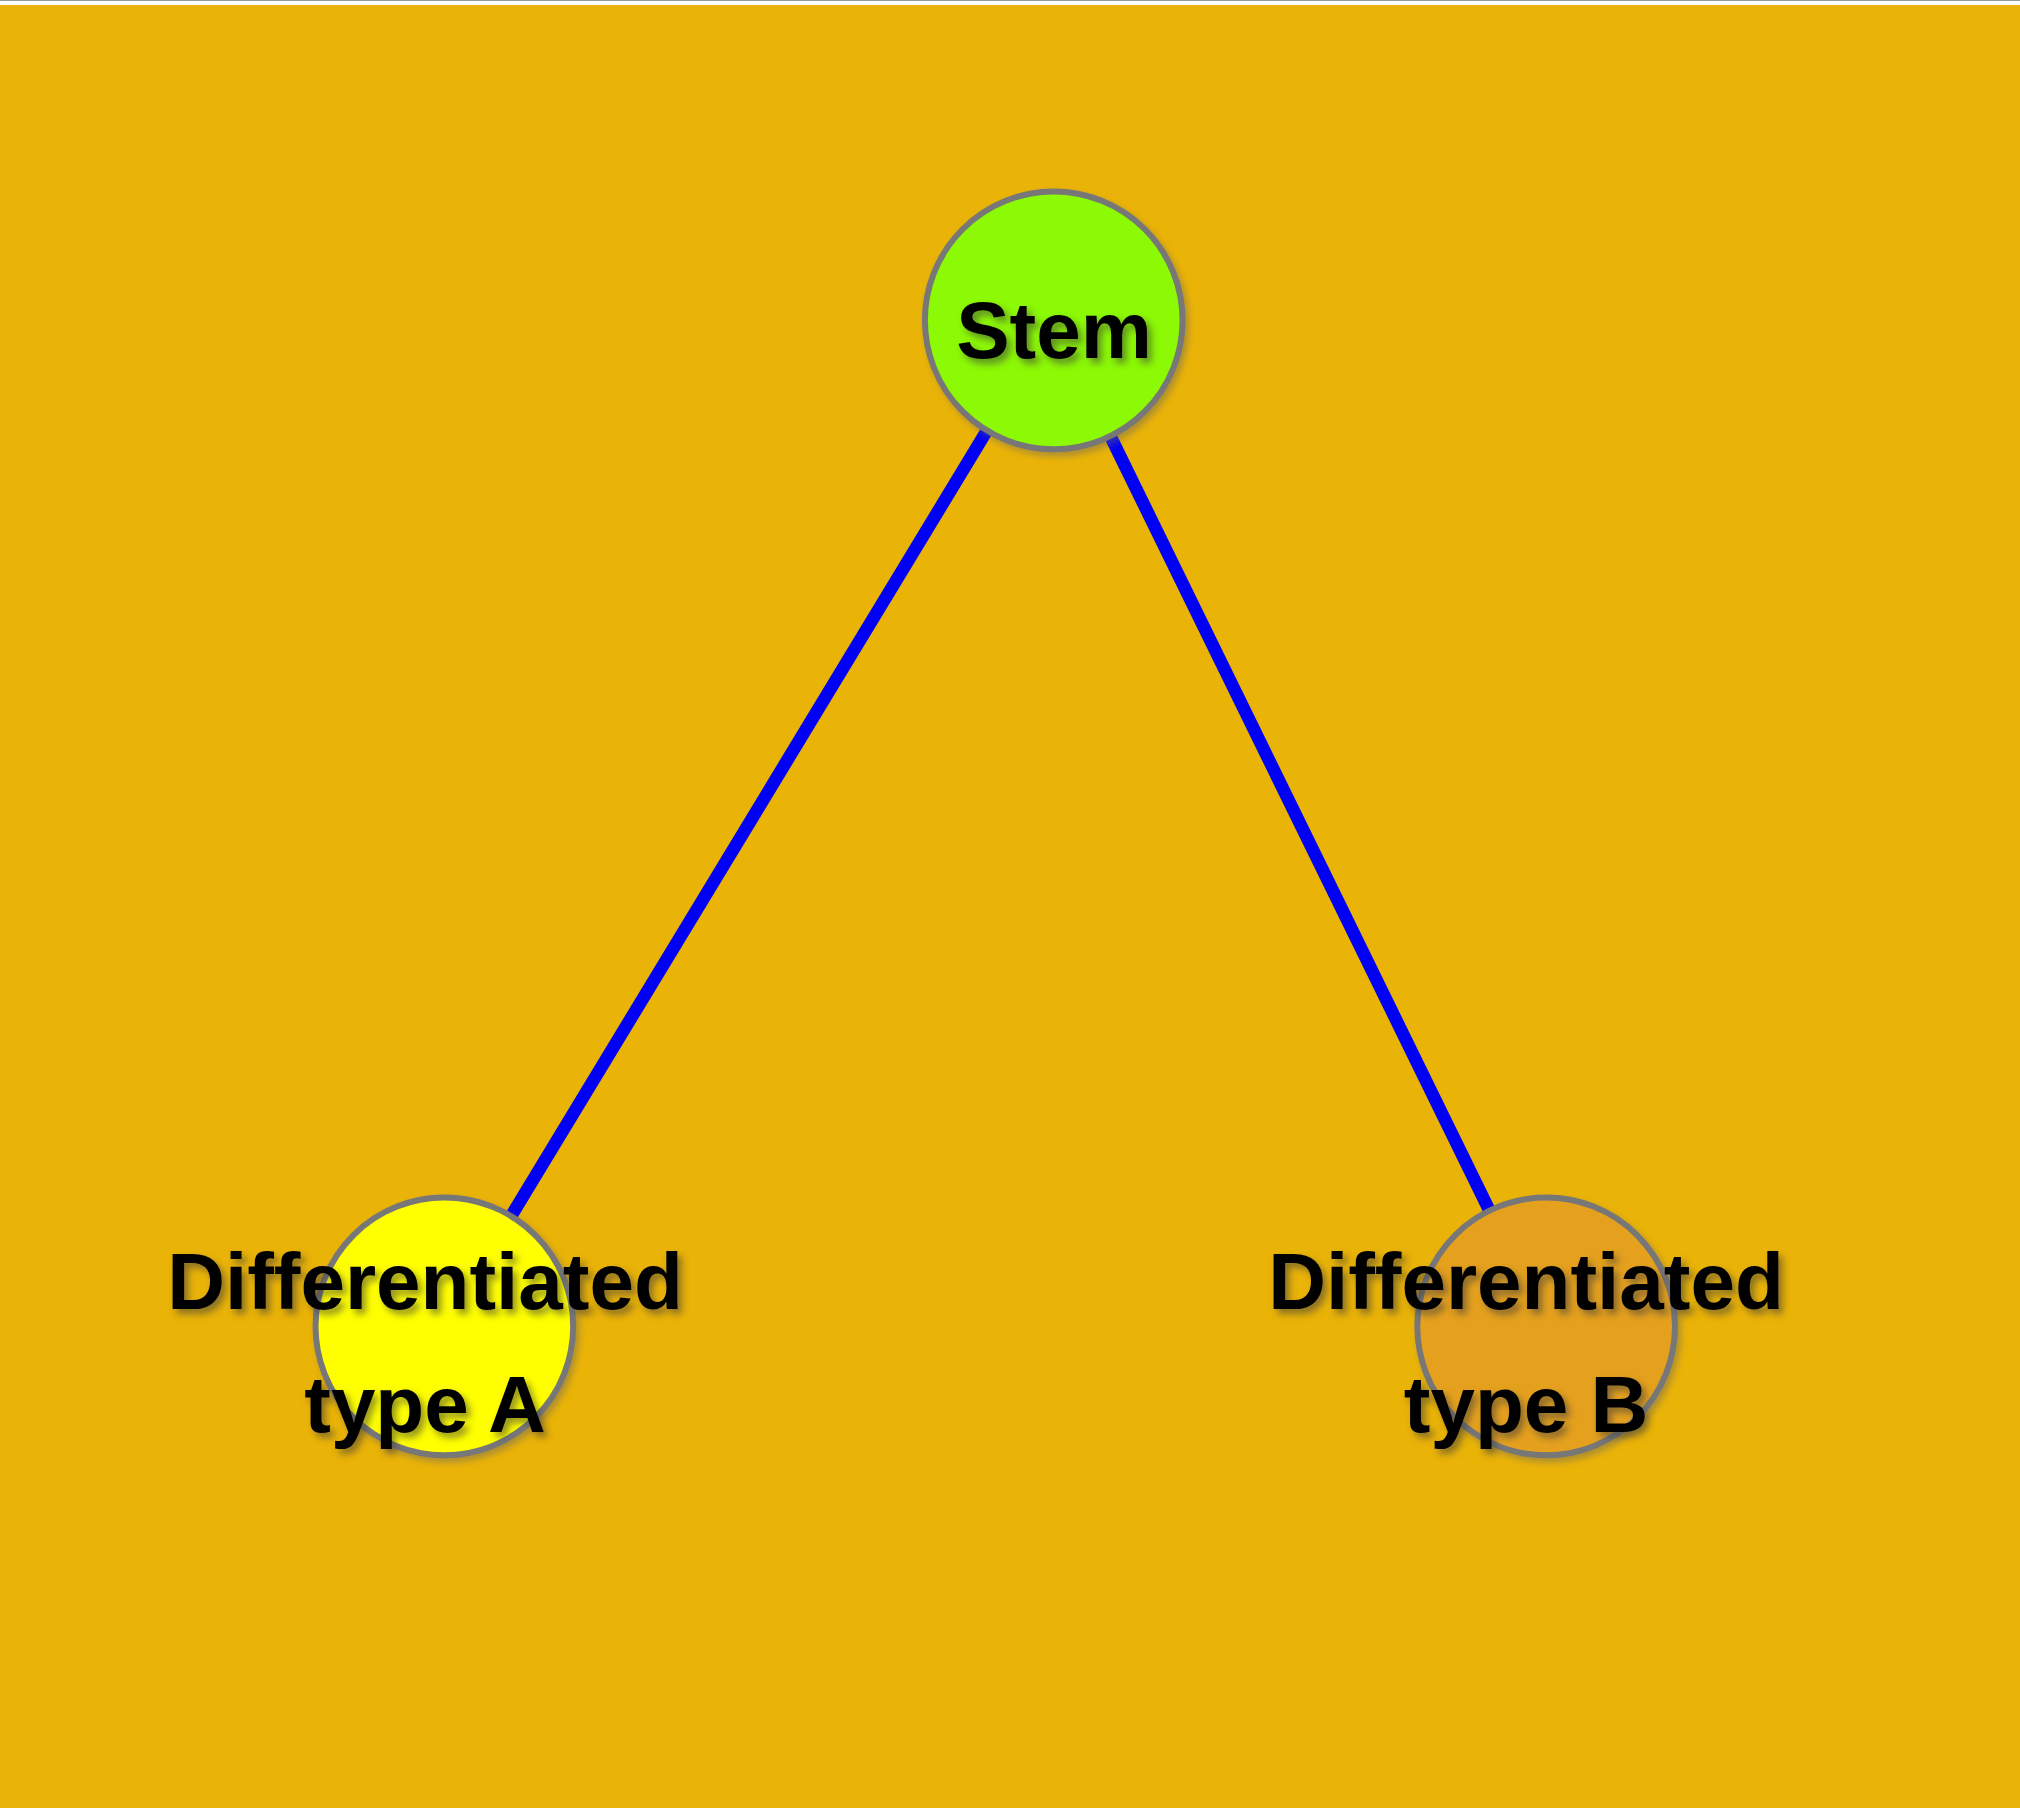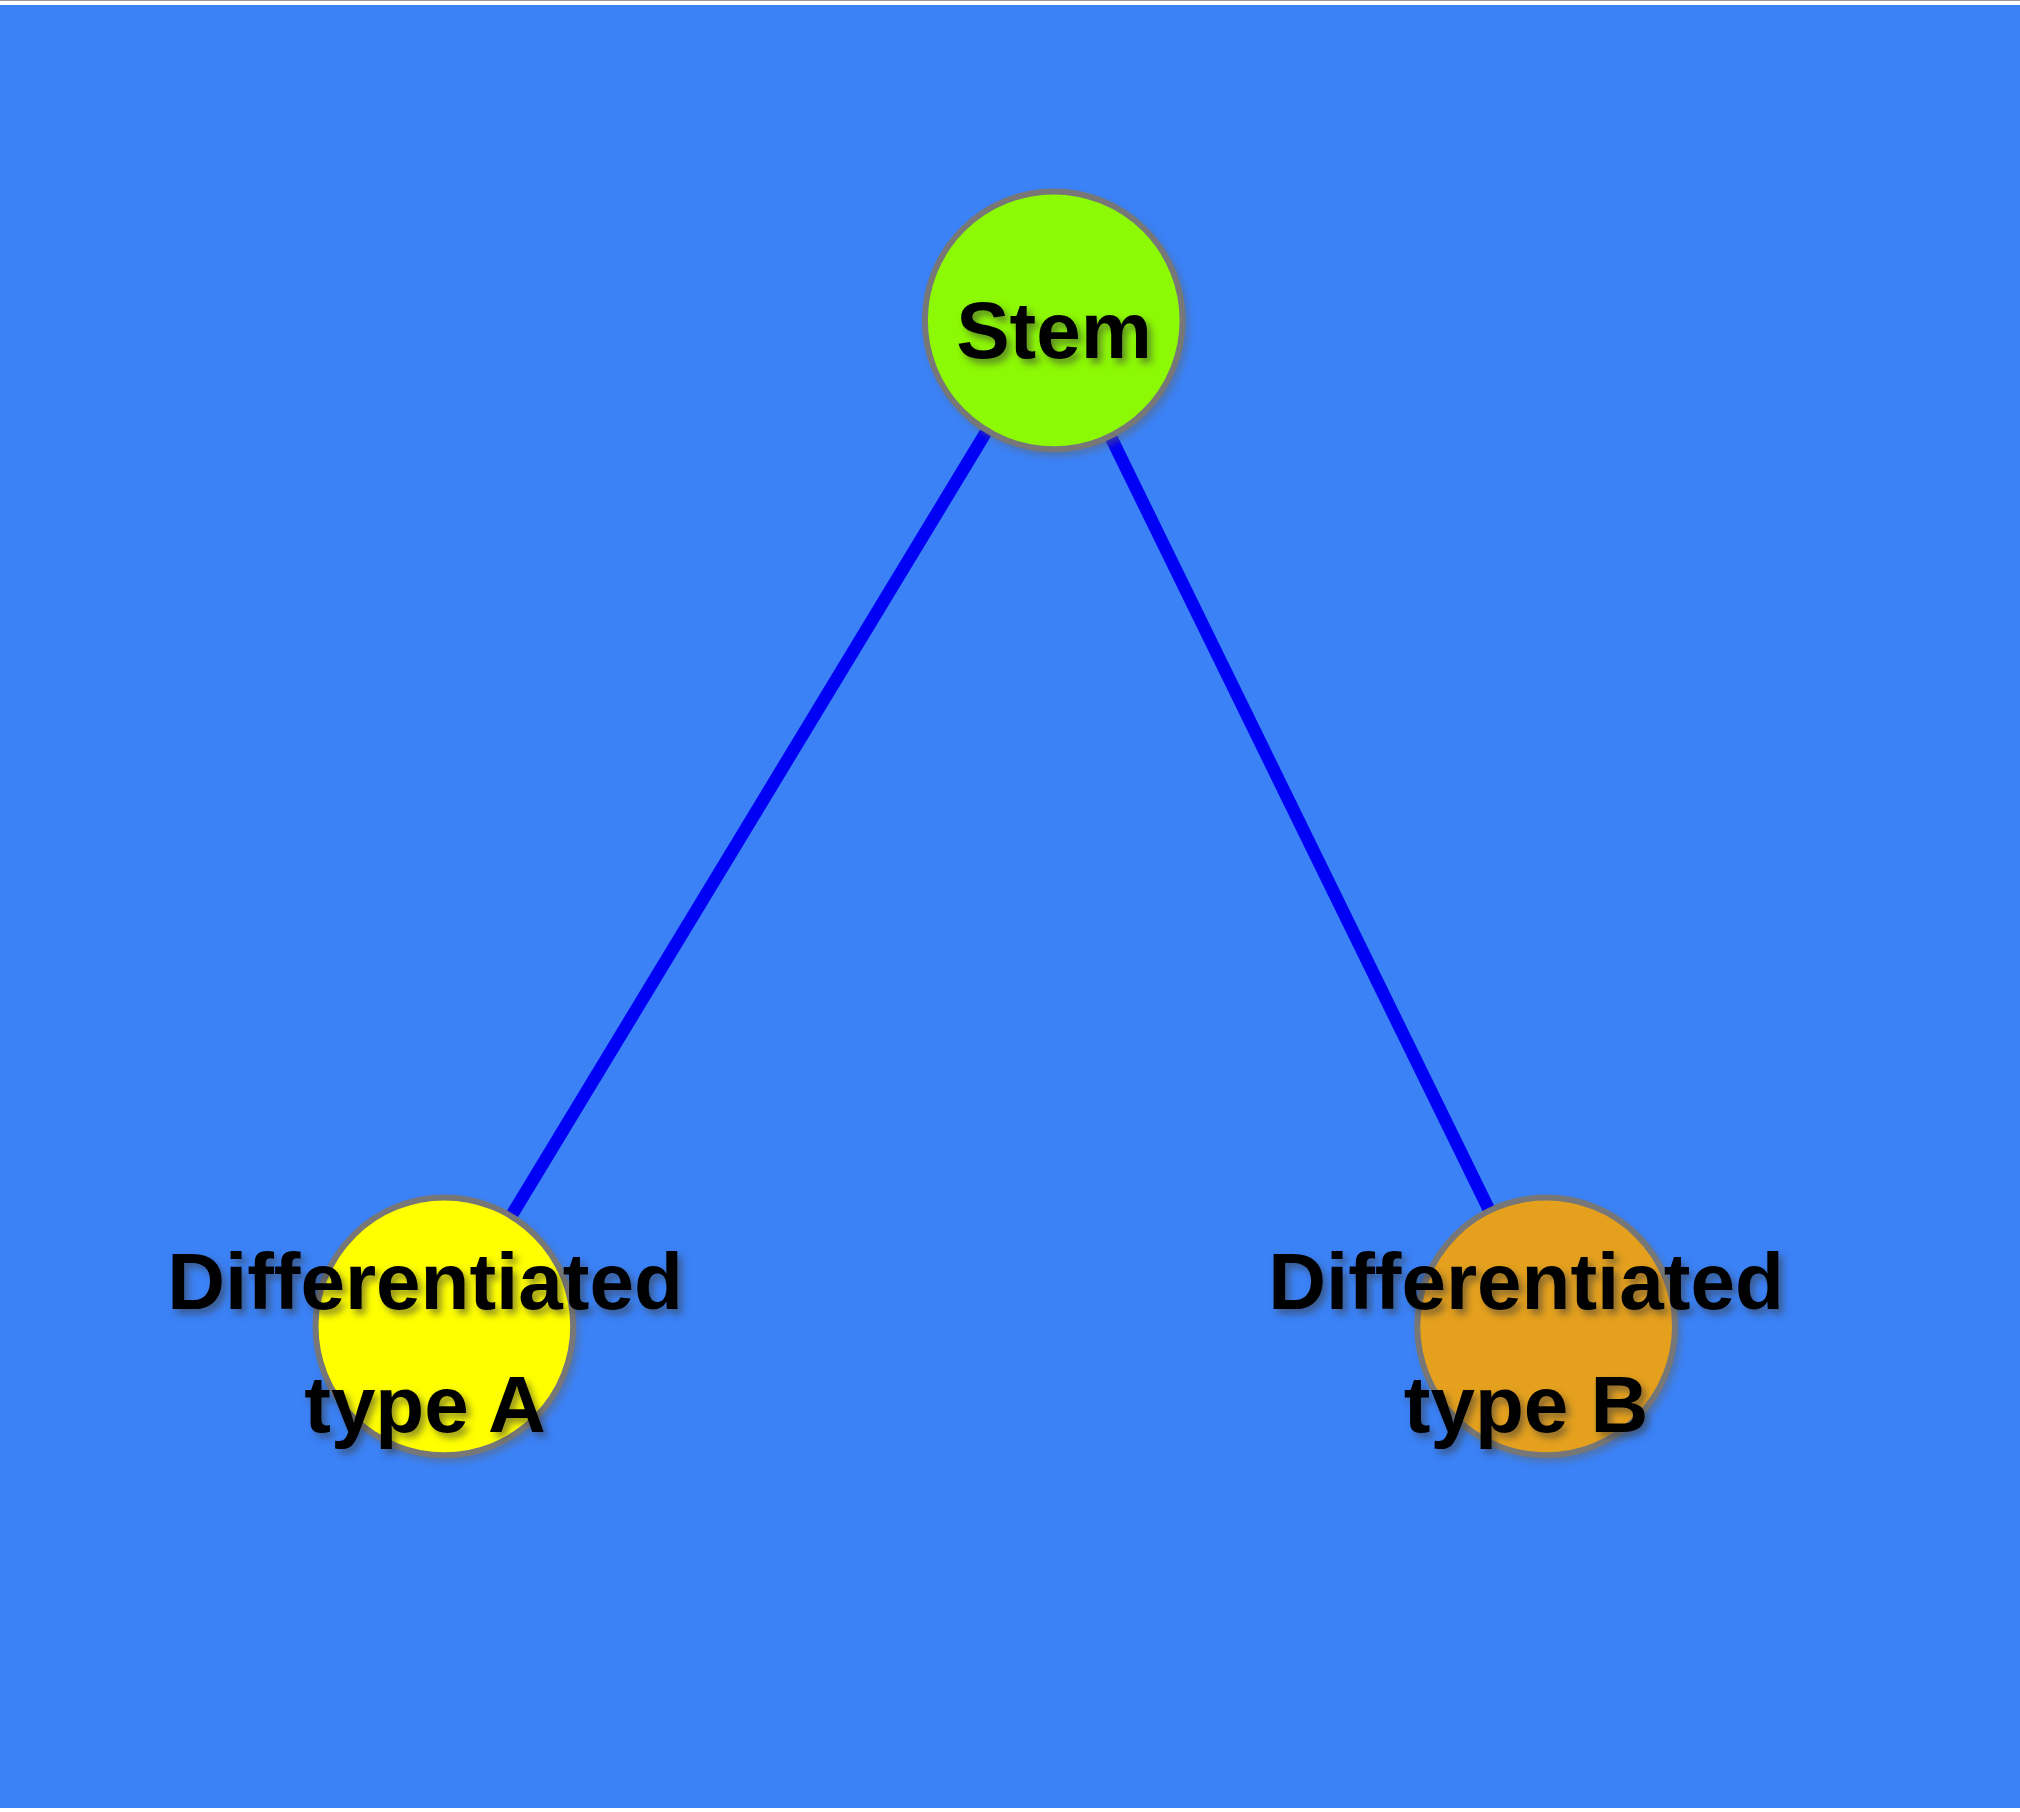--- a/index.html
+++ b/index.html
@@ -7,21 +7,21 @@
     padding: 0;
     width: 2021px;
     height: 1812px;
     overflow: hidden;
     font-family: "Liberation Sans", sans-serif;
   }
   #canvas {
     position: relative;
     width: 2021px;
     height: 1812px;
-    background: #3b82f6;
+    background: #eab308;
   }
   
   .edge-strip-top {
     position: absolute;
     left: 0; top: 0;
     width: 100%;
     height: 4.2px;
     background: #FFFFFF;
     border-top: 1.7px solid #9a9a9a;
     z-index: 5;

